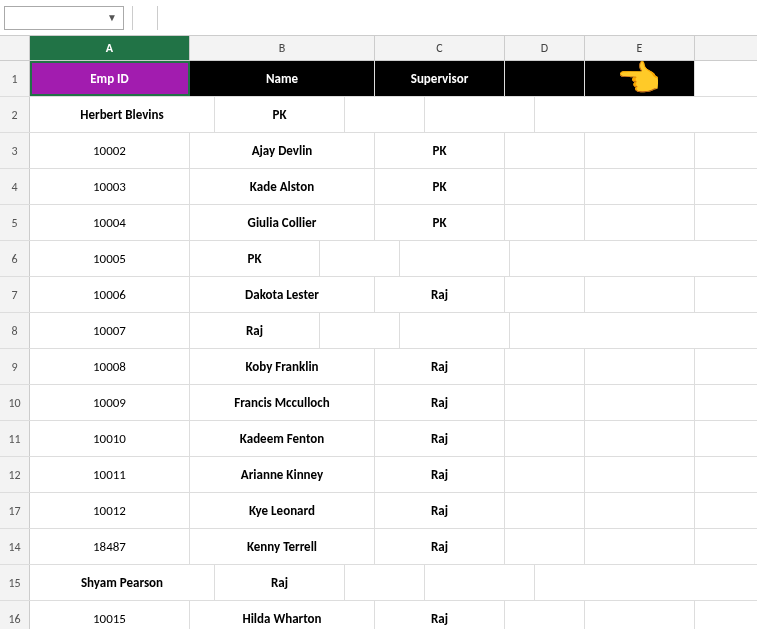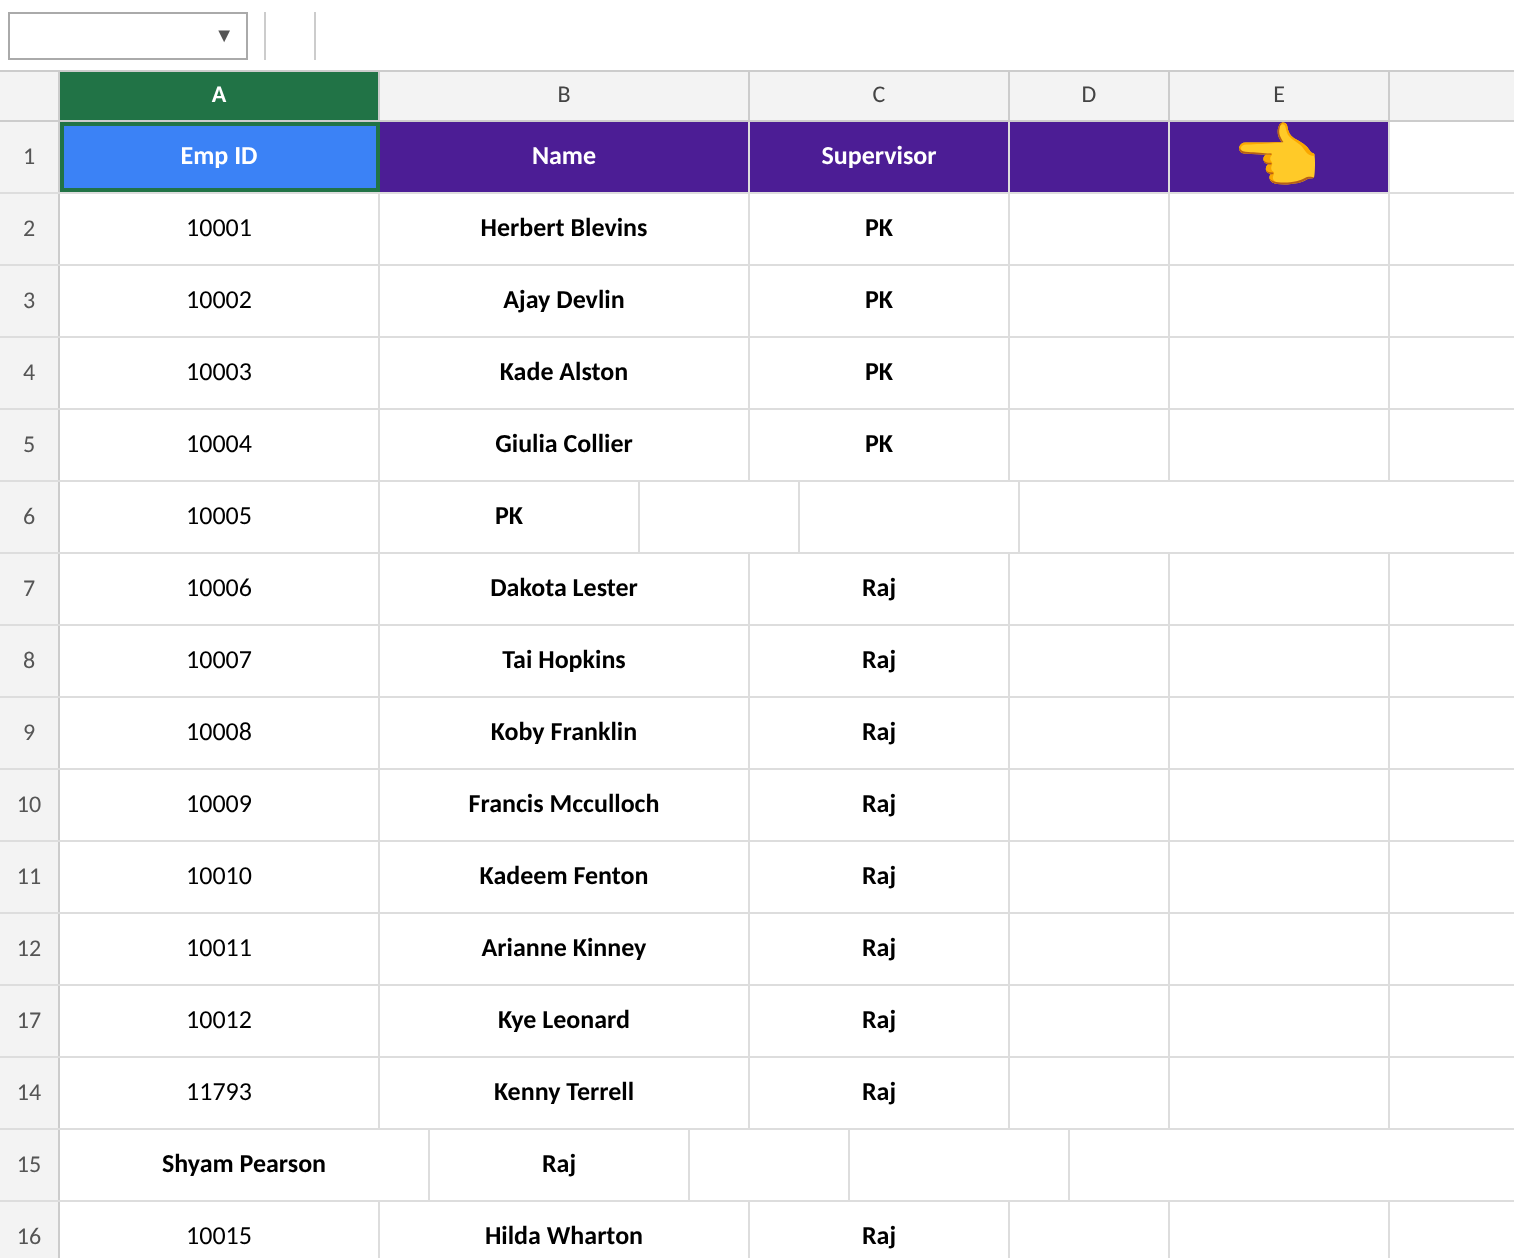--- a/index.html
+++ b/index.html
@@ -140,27 +140,27 @@
       font-size: 13px;
     }
     .cell.col-a { width: 160px; min-width: 160px; justify-content: center; }
     .cell.col-b { width: 185px; min-width: 185px; justify-content: center; font-weight: bold; }
     .cell.col-c { width: 130px; min-width: 130px; justify-content: center; font-weight: bold; }
     .cell.col-d { width: 80px; min-width: 80px; }
     .cell.col-e { width: 110px; min-width: 110px; }
 
     
     .header-row .cell {
-      background: #4c1d95;
+      background: #000000;
       color: #fff;
       font-weight: bold;
       font-size: 13px;
     }
     .header-row .cell.col-a {
-      background: #3b82f6;
+      background: #a21caf;
     }
     .header-row .row-num {
       background: #f3f3f3;
     }
 
     
     .cell-selected {
       outline: 2px solid #217346;
       outline-offset: -2px;
     }
@@ -211,21 +211,20 @@
         <div class="cell col-a cell-selected">Emp ID</div>
         <div class="cell col-b">Name</div>
         <div class="cell col-c">Supervisor</div>
         <div class="cell col-d"></div>
         <div class="cell col-e">
           <div class="hand-icon">👉</div>
         </div>
       </div>
       <div class="data-row">
         <div class="row-num">2</div>
-        <div class="cell col-a">10001</div>
         <div class="cell col-b">Herbert Blevins</div>
         <div class="cell col-c">PK</div>
         <div class="cell col-d"></div>
         <div class="cell col-e"></div>
       </div>
       <div class="data-row">
         <div class="row-num">3</div>
         <div class="cell col-a">10002</div>
         <div class="cell col-b">Ajay Devlin</div>
         <div class="cell col-c">PK</div>
@@ -259,21 +258,20 @@
         <div class="row-num">7</div>
         <div class="cell col-a">10006</div>
         <div class="cell col-b">Dakota Lester</div>
         <div class="cell col-c">Raj</div>
         <div class="cell col-d"></div>
         <div class="cell col-e"></div>
       </div>
       <div class="data-row">
         <div class="row-num">8</div>
         <div class="cell col-a">10007</div>
-        <div class="cell col-b">Tai Hopkins</div>
         <div class="cell col-c">Raj</div>
         <div class="cell col-d"></div>
         <div class="cell col-e"></div>
       </div>
       <div class="data-row">
         <div class="row-num">9</div>
         <div class="cell col-a">10008</div>
         <div class="cell col-b">Koby Franklin</div>
         <div class="cell col-c">Raj</div>
         <div class="cell col-d"></div>
@@ -306,21 +304,21 @@
       <div class="data-row">
         <div class="row-num">17</div>
         <div class="cell col-a">10012</div>
         <div class="cell col-b">Kye Leonard</div>
         <div class="cell col-c">Raj</div>
         <div class="cell col-d"></div>
         <div class="cell col-e"></div>
       </div>
       <div class="data-row">
         <div class="row-num">14</div>
-        <div class="cell col-a">11793</div>
+        <div class="cell col-a">18487</div>
         <div class="cell col-b">Kenny Terrell</div>
         <div class="cell col-c">Raj</div>
         <div class="cell col-d"></div>
         <div class="cell col-e"></div>
       </div>
       <div class="data-row">
         <div class="row-num">15</div>
         <div class="cell col-b">Shyam Pearson</div>
         <div class="cell col-c">Raj</div>
         <div class="cell col-d"></div>

